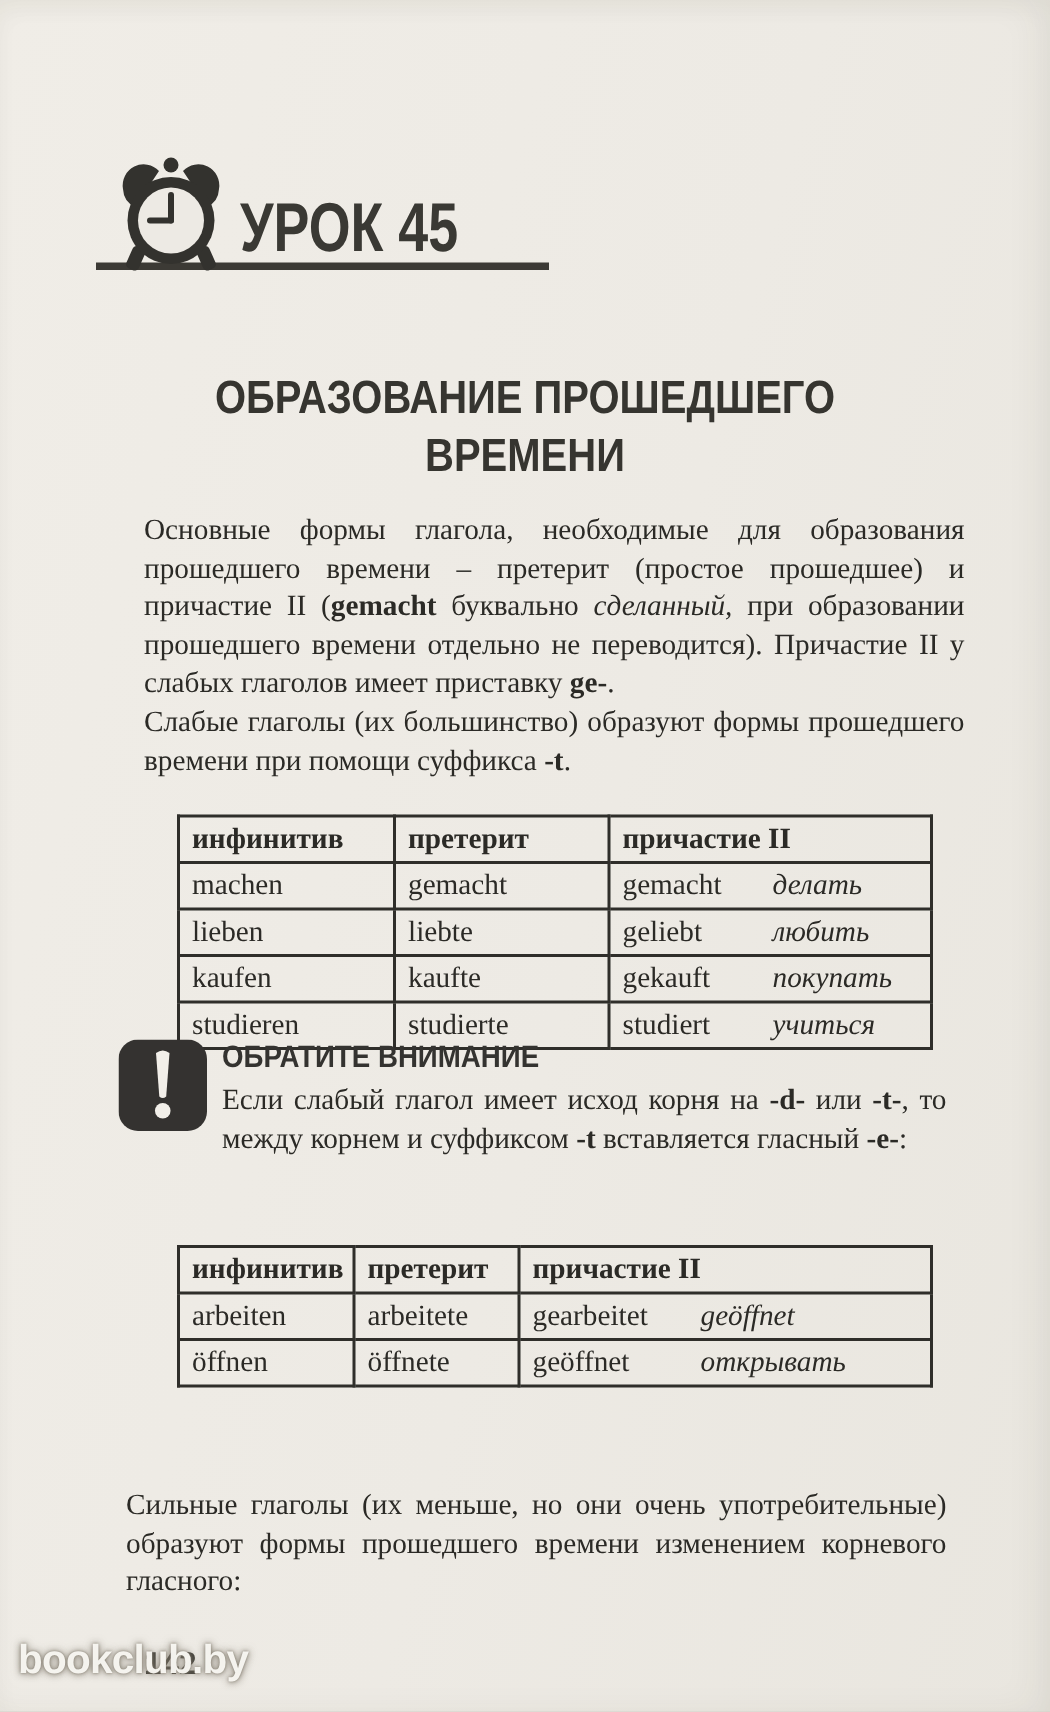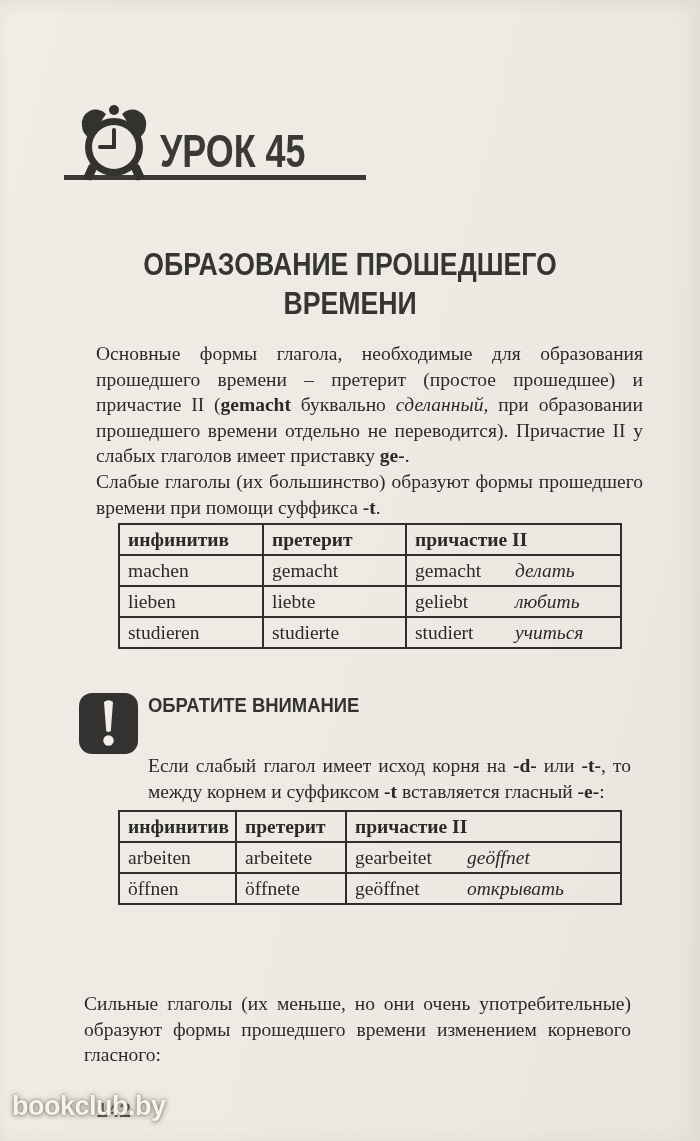--- a/index.html
+++ b/index.html
@@ -34,21 +34,21 @@
     transform:scaleX(.86);transform-origin:center;
   }
   
   .intro{position:absolute;left:84px;top:341px;width:547px;margin-left:12px;}
   .para{
     font-size:19.5px;line-height:25.6px;text-align:justify;
   }
   .outro{position:absolute;left:84px;top:991px;width:547px;}
   
   table{border-collapse:collapse;table-layout:fixed;background:transparent;}
-  .verb-table{position:absolute;left:118px;}
+  .verb-table{position:absolute;left:118px;margin-top:20px;}
   .table-1{top:523px;width:504px;}
   .table-2{top:810px;width:504px;}
   th,td{
     border:2px solid #2f2e2a;
     padding:2px 8px;
     font-size:19.5px;line-height:25px;
     text-align:left;vertical-align:top;
     overflow:hidden;
   }
   th{font-weight:700;}
@@ -59,21 +59,21 @@
   .table-2 .de{flex:0 0 112px;}
   .ru{font-style:italic;flex:1 1 auto;}
   
   .note-icon{position:absolute;left:79px;top:693px;width:59px;height:61px;}
   .note-heading{
     position:absolute;left:148px;top:693px;
     font-family:"Liberation Sans", sans-serif;
     font-weight:700;font-size:20.5px;line-height:24px;color:#343330;
     transform:scaleX(.9);transform-origin:left center;white-space:nowrap;
   }
-  .note-body{position:absolute;left:148px;top:721px;width:483px;margin-top:32px;}
+  .note-body{position:absolute;left:148px;top:721px;width:483px;}
   
   .page-number{
     position:absolute;left:96px;top:1098px;z-index:1;
     font-family:"Liberation Sans", sans-serif;
     font-weight:700;font-size:21px;color:#44423c;
   }
   .watermark{
     position:absolute;left:12px;top:1091px;z-index:2;
     font-family:"Liberation Sans", sans-serif;
     font-weight:700;font-size:27px;letter-spacing:-.5px;
@@ -143,20 +143,30 @@
           <td>lieben</td>
           <td>liebte</td>
           <td>
             <div class="c3">
               <span class="de">geliebt</span>
               <span class="ru">любить</span>
             </div>
           </td>
         </tr>
         <tr>
+          <td>kaufen</td>
+          <td>kaufte</td>
+          <td>
+            <div class="c3">
+              <span class="de">gekauft</span>
+              <span class="ru">покупать</span>
+            </div>
+          </td>
+        </tr>
+        <tr>
           <td>studieren</td>
           <td>studierte</td>
           <td>
             <div class="c3">
               <span class="de">studiert</span>
               <span class="ru">учиться</span>
             </div>
           </td>
         </tr>
       </tbody>

